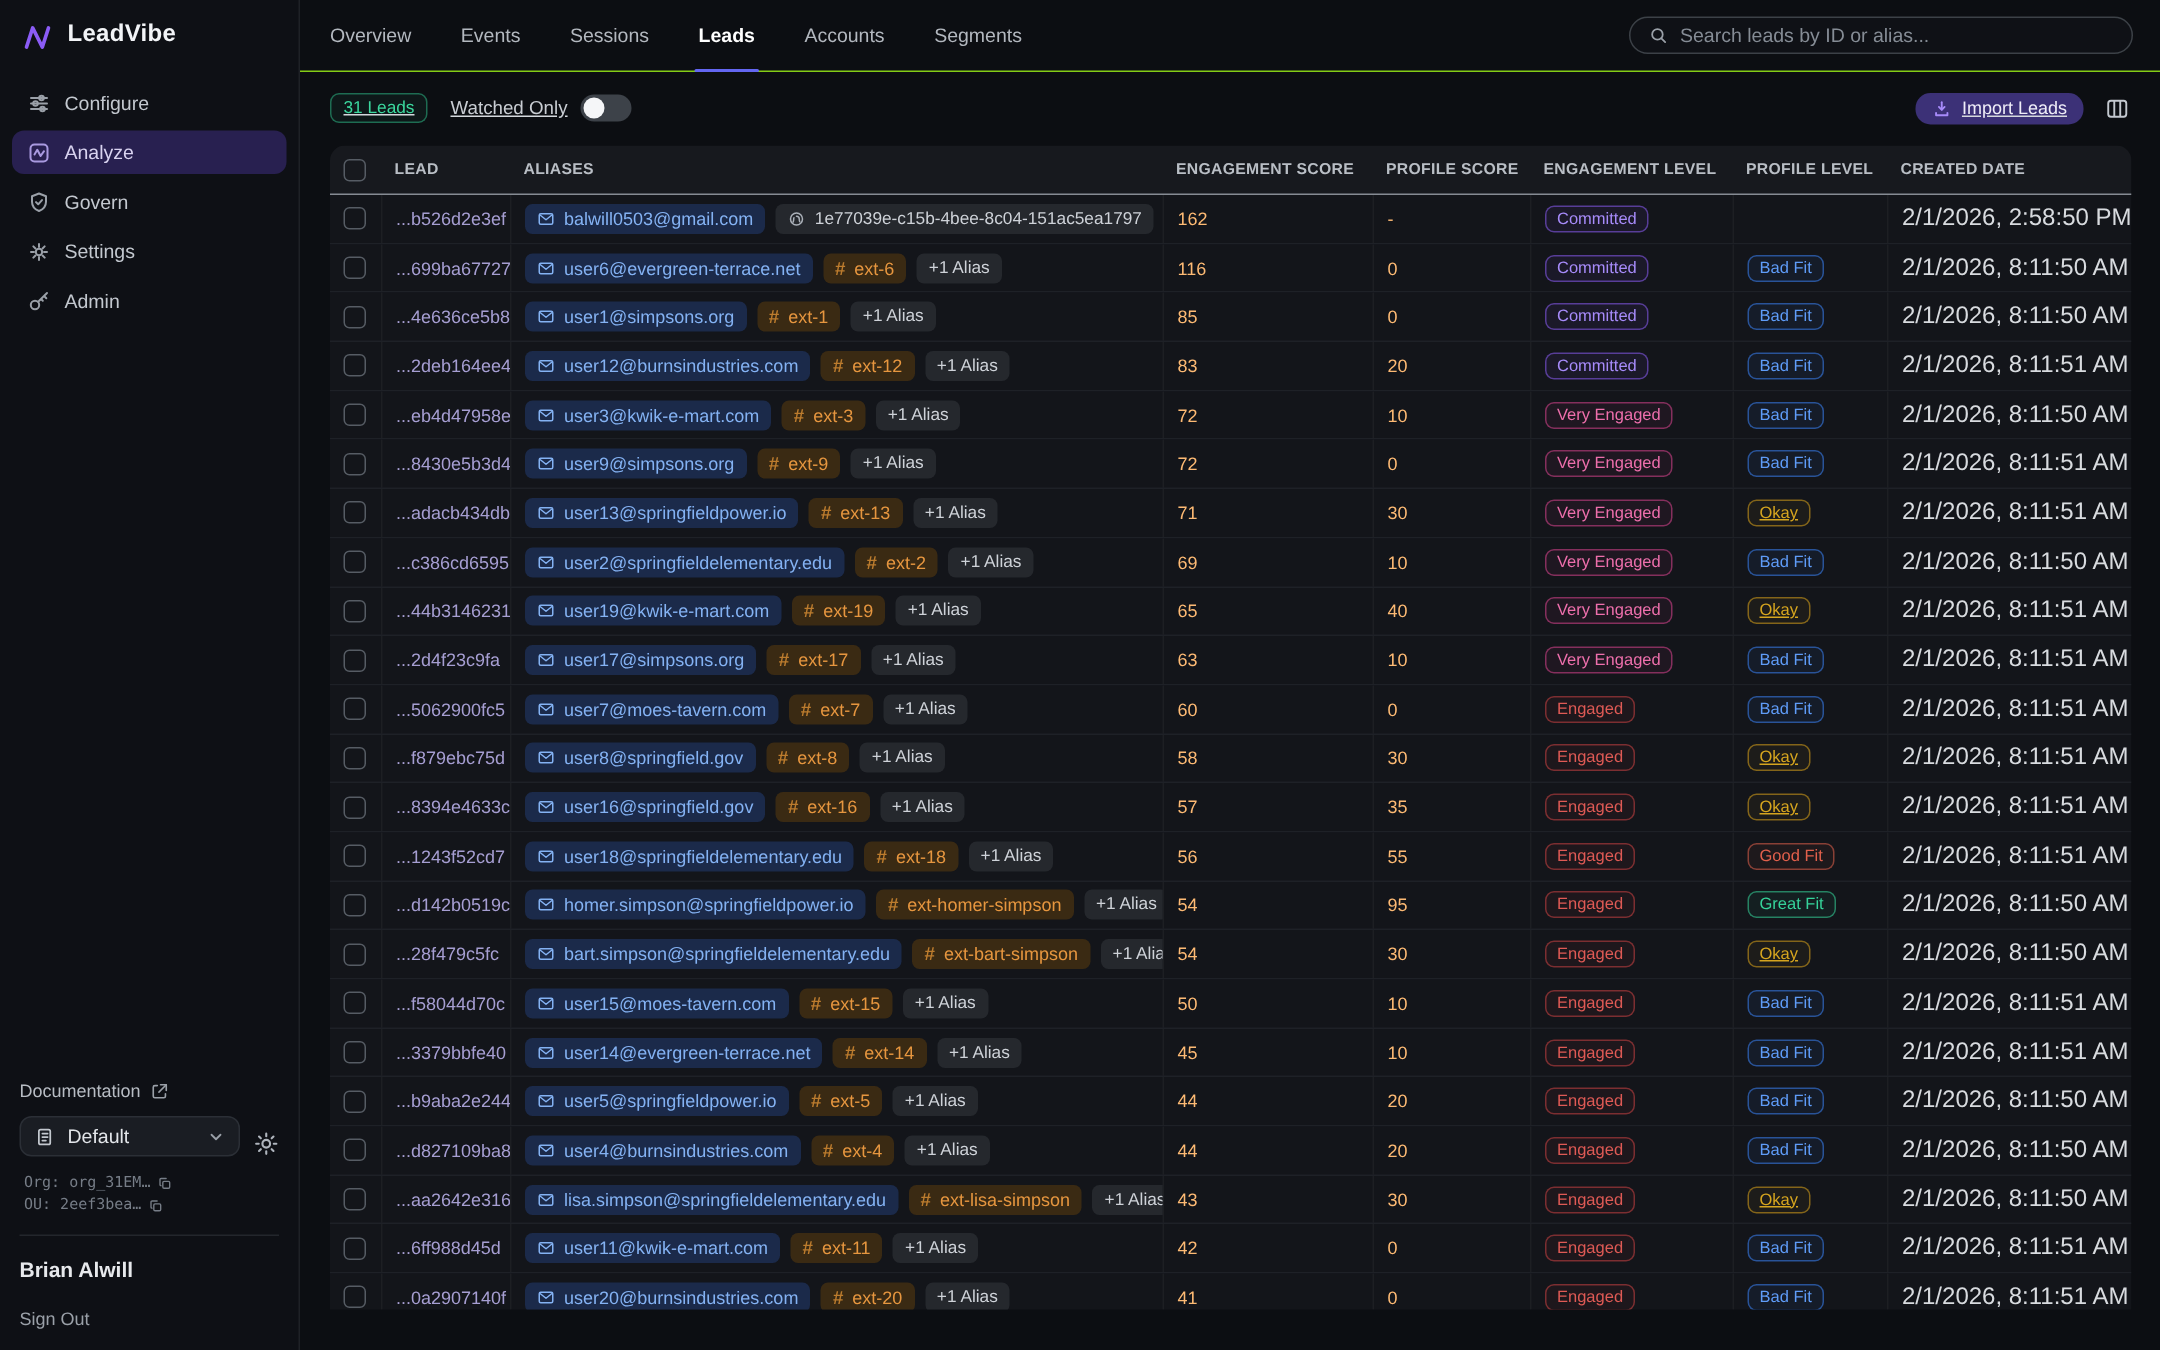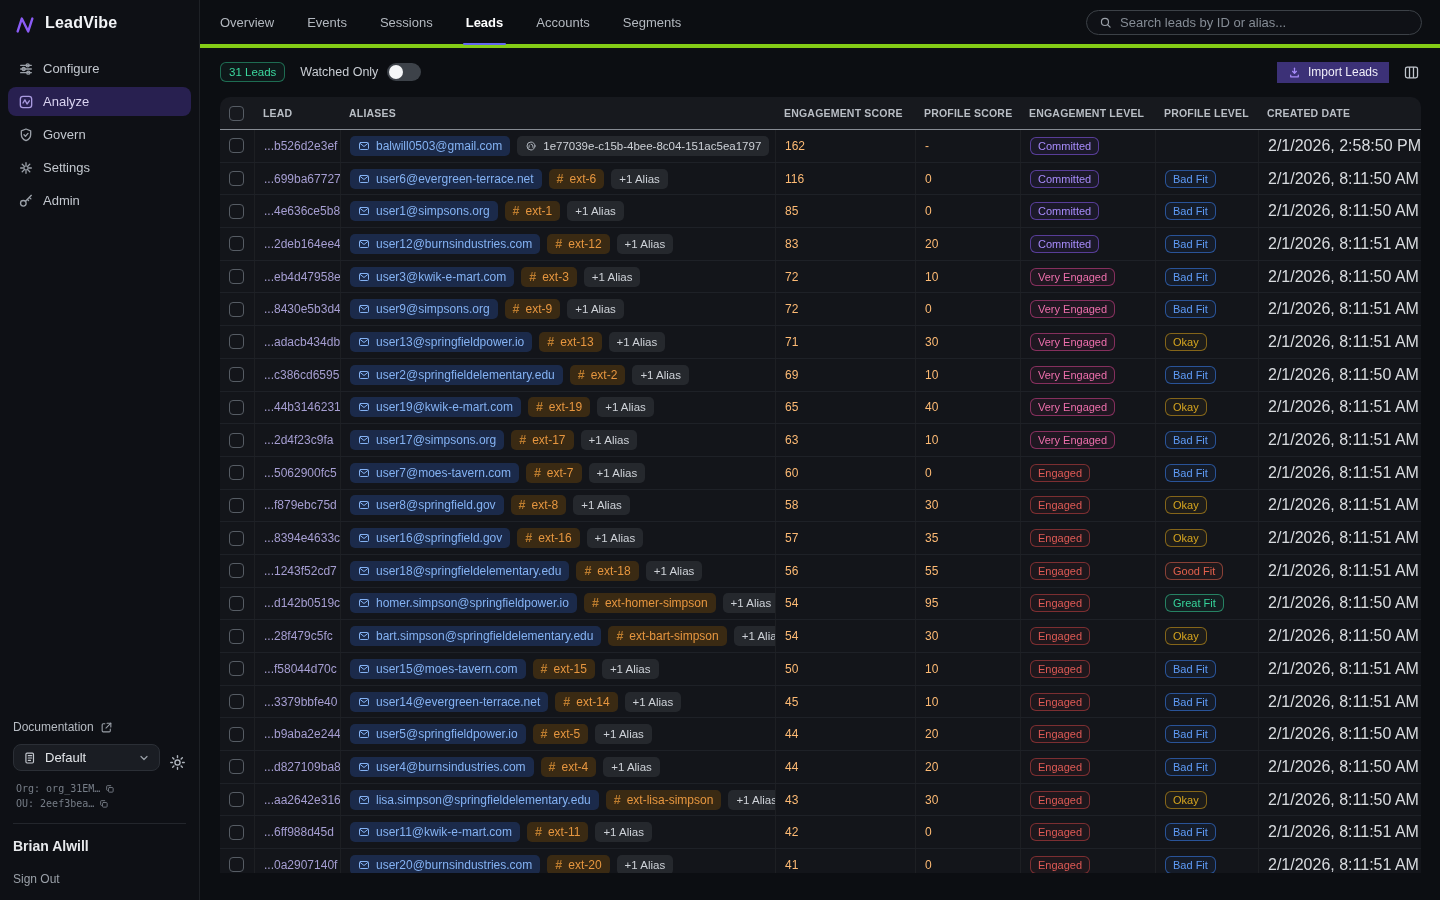--- a/index.html
+++ b/index.html
@@ -31,43 +31,43 @@
   .org-line { display:flex; align-items:center; gap:5px; font-family:"DejaVu Sans Mono","Liberation Mono",monospace;
     font-size:10px; color:#767d87; padding-left:3px; line-height:15px; }
   .org-line .ic { width:10px; height:10px; color:#767d87; cursor:pointer; }
   .sb-divider { height:1px; background:#23262c; margin:12px 0 14px 0; }
   .user-name { font-size:14px; font-weight:bold; color:#e7e9ec; margin-bottom:18px; }
   .signout { font-size:12px; color:#9aa0a8; cursor:pointer; }
 
   
   .main { margin-left:200px; width:1240px; height:900px; position:relative; }
   .topbar { display:flex; align-items:center; height:48px; padding:0 18px 0 20px;
-    border-bottom:4px solid #84cc16; }
+    border-bottom:1px solid #84cc16; }
   .tabs { display:flex; align-items:center; gap:33px; height:100%; }
   .tab { position:relative; display:flex; align-items:center; height:100%; font-size:13px;
     color:#b3b8bf; cursor:pointer; }
   .tab.active { color:#ffffff; font-weight:bold; }
   .tab.active::after { content:""; position:absolute; left:-3px; right:-3px; bottom:-1px;
     height:2px; background:#6366f1; border-radius:1px; }
   .search-pill { margin-left:auto; display:flex; align-items:center; gap:8px; width:336px; height:25px;
     border:1px solid #3c4147; border-radius:13px; padding:0 12px; background:#0f1116; }
   .search-pill .ic { width:13px; height:13px; color:#9aa0a8; flex:0 0 13px; }
   .search-pill input { flex:1; background:transparent; border:none; outline:none;
     font-size:13px; color:#d5d9de; font-family:inherit; }
   .search-pill input::placeholder { color:#858c95; }
 
-  .controls { display:flex; align-items:center; height:22px; margin:13px 19px 0 20px; }
+  .controls { display:flex; align-items:center; height:22px; margin:13px 19px 0 20px;text-decoration:underline; }
   .count-badge { font-size:11.5px; color:#3bd89e; border:1px solid rgba(52,211,153,.45);
     background:rgba(52,211,153,.05); border-radius:6px; padding:3px 8px; }
   .watched { display:flex; align-items:center; gap:9px; margin-left:15px; }
   .watched-label { font-size:12.5px; color:#c9cdd3; }
   .toggle { width:34px; height:18px; border-radius:9px; background:#3d4249; position:relative; cursor:pointer; }
   .toggle .knob { position:absolute; left:2px; top:2px; width:14px; height:14px; border-radius:50%; background:#f5f6f8; }
   .import-btn { margin-left:auto; display:flex; align-items:center; gap:7px; background:#3c3177;
-    border-radius:0; height:21px; padding:0 11px; cursor:pointer;text-align:right; }
+    border-radius:10px; height:21px; padding:0 11px; cursor:pointer;text-align:right; }
   .import-btn .ic { width:13px; height:13px; color:#a78bfa; }
   .import-label { font-size:12px; color:#efedf8; }
   .cols-btn { width:19px; height:17px; color:#c3c8cf; margin-left:13px; cursor:pointer; }
 
   
   .table { margin:14px 19px 16px 20px; width:1201px; border-radius:10px 10px 0 0; overflow:hidden;
     height:776px; }
   .t-row { display:grid; grid-template-columns:34px 86px 1fr 140px 105px 135px 103px 163px; align-items:center; }
   .t-head { background:#17191e; height:33px; border-bottom:1px solid #868b93; }
   .th { font-size:10.5px; font-weight:bold; letter-spacing:.2px; color:#b9bec5; padding-left:9px;
@@ -89,21 +89,21 @@
   .b-ext .hash { color:#bc7c2e; font-weight:bold; font-size:12.5px; }
   .b-gray { display:flex; align-items:center; gap:6px; background:#25282d; border-radius:5px;
     height:20px; padding:0 8px; font-size:11.5px; color:#ced2d8; }
   .b-gray .ic { width:12px; height:12px; color:#aab0b8; }
   .lvl { display:inline-flex; align-items:center; border:1px solid; border-radius:6px;
     height:18px; padding:0 7px; font-size:11px; }
   .lv-committed   { color:#a78bfa; border-color:rgba(139,92,246,.55); background:rgba(139,92,246,.07); }
   .lv-very-engaged{ color:#ee6fac; border-color:rgba(236,72,153,.5);  background:rgba(236,72,153,.06); }
   .lv-engaged     { color:#df5a55; border-color:rgba(220,70,70,.5);   background:rgba(220,70,70,.06); }
   .lv-bad-fit     { color:#5f9cf8; border-color:rgba(59,130,246,.55); background:rgba(59,130,246,.07); }
-  .lv-okay        { color:#d6a51f; border-color:rgba(202,152,27,.6);  background:rgba(202,152,27,.06); }
+  .lv-okay        { color:#d6a51f; border-color:rgba(202,152,27,.6);  background:rgba(202,152,27,.06);text-decoration:underline; }
   .lv-good-fit    { color:#e2604c; border-color:rgba(226,96,76,.55);  background:rgba(226,96,76,.06); }
   .lv-great-fit   { color:#36d39a; border-color:rgba(52,211,153,.55); background:rgba(52,211,153,.06); }
   svg { display:block; }
 </style>
 </head>
 <body>
 
 <div class="sidebar">
   <div class="logo-row">
     <span class="logo-mark">

